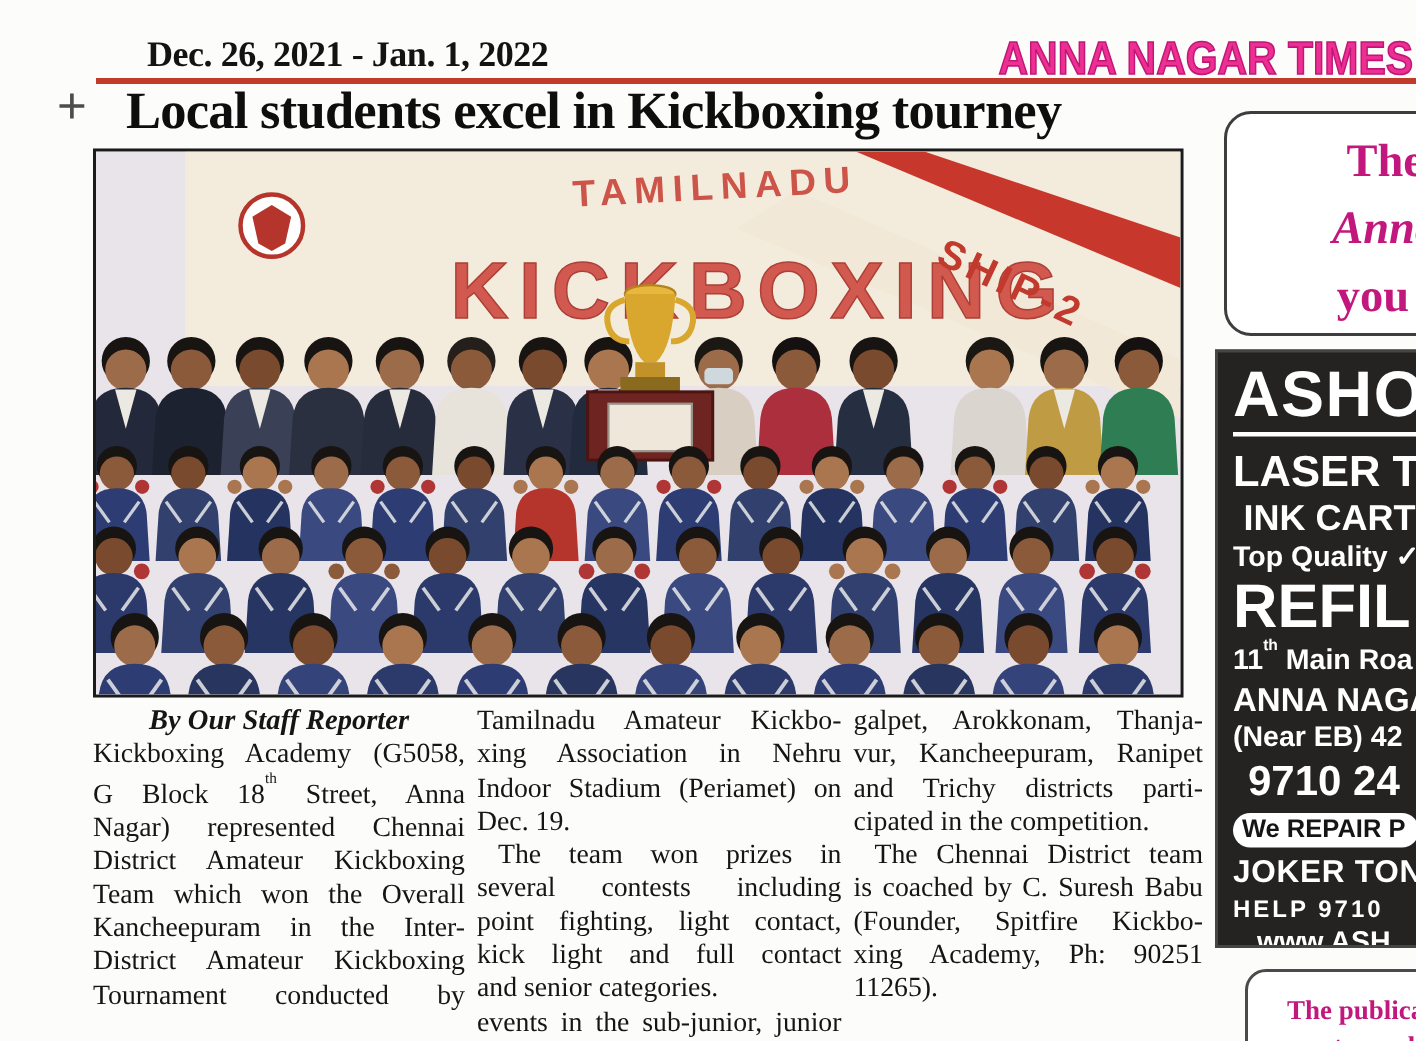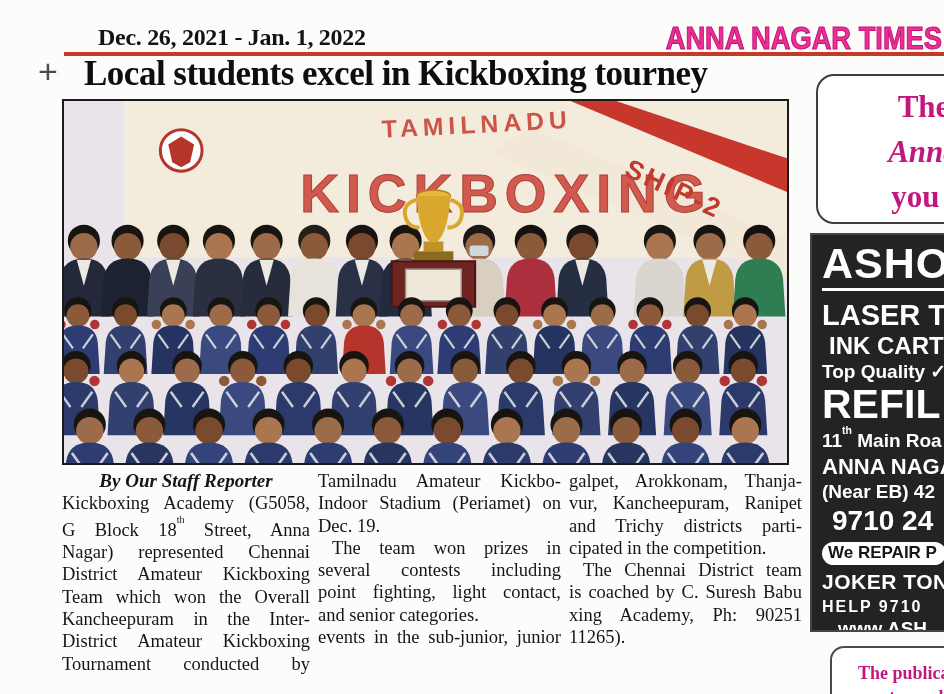--- a/index.html
+++ b/index.html
@@ -526,30 +526,33 @@
     <div class="line j">G Block 18<sup>th</sup> Street, Anna</div>
     <div class="line j">Nagar) represented Chennai</div>
     <div class="line j">District Amateur Kickboxing</div>
     <div class="line j">Team which won the Overall</div>
     <div class="line j">Kancheepuram in the Inter-</div>
     <div class="line j">District Amateur Kickboxing</div>
     <div class="line j">Tournament conducted by</div>
   </div>
 <div class="col col-2">
     <div class="line j">Tamilnadu Amateur Kickbo-</div>
+    <div class="line j">xing Association in Nehru</div>
     <div class="line j">Indoor Stadium (Periamet) on</div>
     <div class="line">Dec. 19.</div>
     <div class="line j ind">The team won prizes in</div>
     <div class="line j">several contests including</div>
     <div class="line j">point fighting, light contact,</div>
+    <div class="line j">kick light and full contact</div>
     <div class="line">and senior categories.</div>
     <div class="line j">events in the sub-junior, junior</div>
   </div>
 <div class="col col-3">
     <div class="line j">galpet, Arokkonam, Thanja-</div>
     <div class="line j">vur, Kancheepuram, Ranipet</div>
     <div class="line j">and Trichy districts parti-</div>
     <div class="line">cipated in the competition.</div>
     <div class="line j ind">The Chennai District team</div>
     <div class="line j">is coached by C. Suresh Babu</div>
+    <div class="line j">(Founder, Spitfire Kickbo-</div>
     <div class="line j">xing Academy, Ph: 90251</div>
     <div class="line">11265).</div>
   </div>
 
 </body></html>

